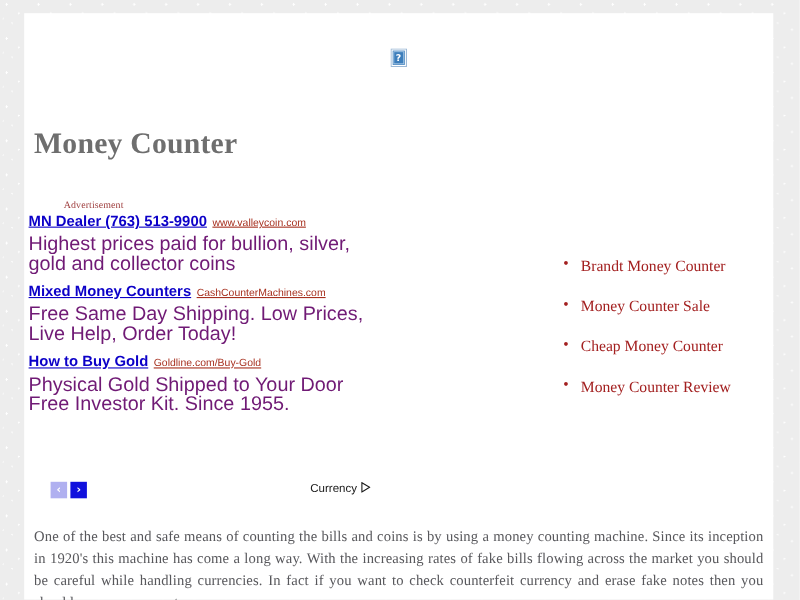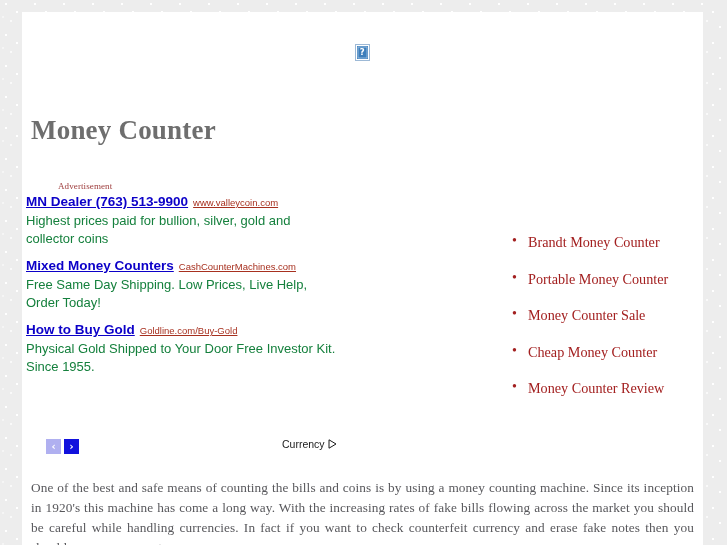--- a/index.html
+++ b/index.html
@@ -95,23 +95,23 @@
   }
   span.ad-url {
     font-family: "Liberation Sans", "DejaVu Sans", sans-serif;
     font-size: 9.5px;
     color: #a7301f;
     text-decoration: underline;
     margin-left: 5px;
   }
   .ad-desc {
     font-family: "Liberation Sans", "DejaVu Sans", sans-serif;
-    font-size: 13px;
+    font-size: 18px;
     line-height: 18px;
-    color: #15803d;
+    color: #701a75;
     max-width: 312px;
     margin-top: 1px;
   }
   .ad-unit + .ad-unit { margin-top: 9px; }
 
   
   #ad-footer {
     position: absolute;
     left: 4px;
     top: 424px;
@@ -267,23 +267,20 @@
           <path d="M1 0.8 L1 9.2 L8 5 Z" fill="none" stroke="#1a1a1a" stroke-width="1"></path>
         </svg>
       </span></span>
   </div>
 
   <ul id="related-links">
     <li>
       <a href="#">Brandt Money Counter</a>
     </li>
     <li>
-      <a href="#">Portable Money Counter</a>
-    </li>
-    <li>
       <a href="#">Money Counter Sale</a>
     </li>
     <li>
       <a href="#">Cheap Money Counter</a>
     </li>
     <li>
       <a href="#">Money Counter Review</a>
     </li>
   </ul>
 

